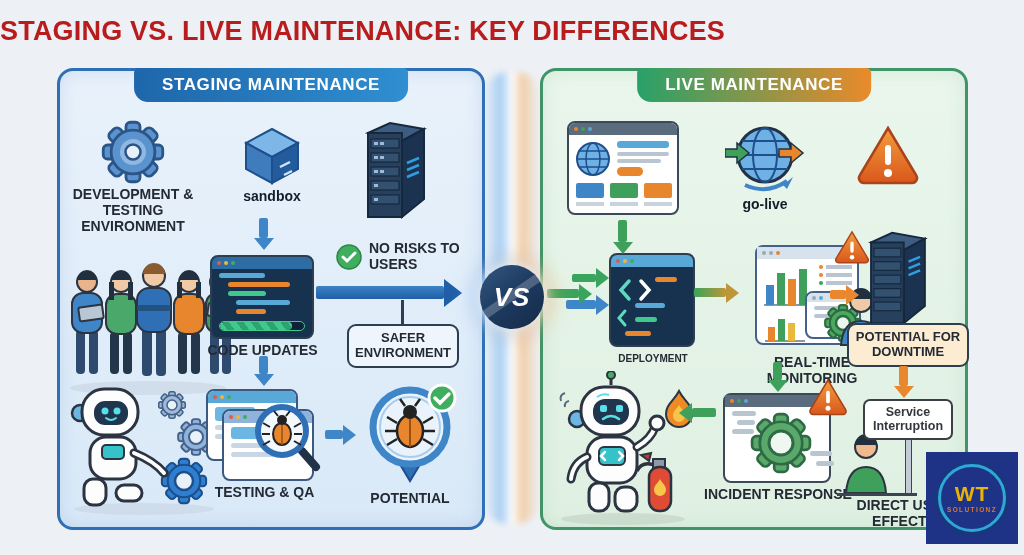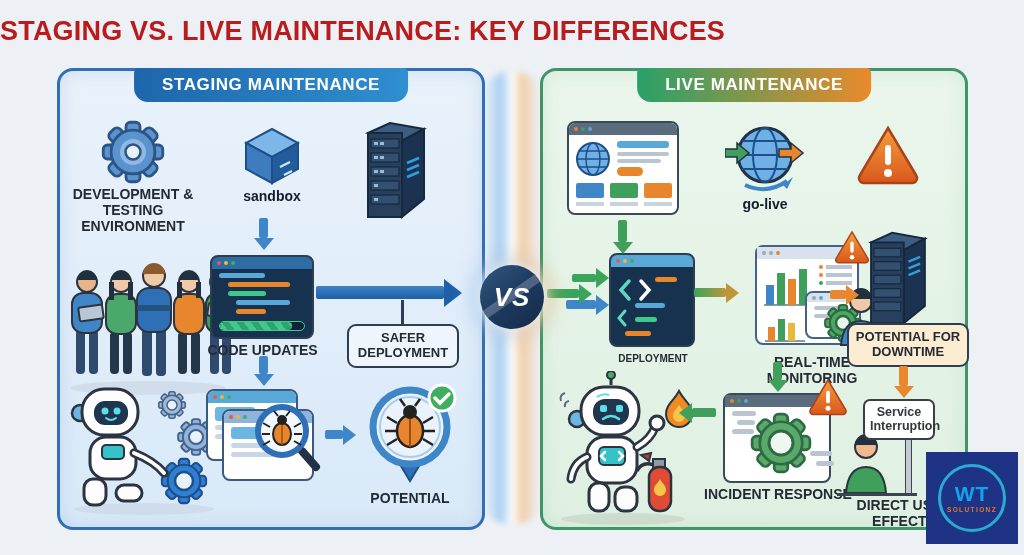--- a/index.html
+++ b/index.html
@@ -79,21 +79,21 @@
           font-weight:700; font-size:12.5px; color:#33383f; text-align:center; padding:4px 5px;
           line-height:1.15; z-index:3; }
   .pole { position:absolute; background:#c3ccd6; border:1.5px solid #3a4550; z-index:2; }
   .ground { position:absolute; background:#3a4550; height:2.5px; z-index:2; }
 
   .logo { position:absolute; left:926px; top:452px; width:92px; height:92px; background:#1e3286;
           z-index:6; display:flex; align-items:center; justify-content:center; }
   .logo .ring { width:68px; height:68px; border-radius:50%; border:3px solid #2fa7d9;
           box-shadow:0 0 0 2.5px #163a78; display:flex; flex-direction:column;
           align-items:center; justify-content:center; }
-  .logo .wt  { color:#0ea5e9; font-weight:800; font-size:21px; letter-spacing:1px; line-height:1; }
+  .logo .wt  { color:#eab308; font-weight:800; font-size:21px; letter-spacing:1px; line-height:1; }
   .logo .sub { color:#e07828; font-weight:700; font-size:6.5px; letter-spacing:1.4px; margin-top:2px; }
 
   svg { display:block; }
   .abs { position:absolute; }
 </style>
 </head>
 <body>
 
 <svg width="0" height="0" style="position:absolute" aria-hidden="true">
   <defs>
@@ -149,20 +149,27 @@
         <rect x="24" y="37" width="4" height="3"></rect>
       <rect x="18" y="51" width="4" height="3"></rect>
         <rect x="24" y="51" width="4" height="3"></rect>
       <rect x="18" y="65" width="4" height="3"></rect>
         <rect x="18" y="79" width="4" height="3"></rect>
       </g>
     <g stroke="#2f9fe0" stroke-width="2.5">
         <path d="M51 44 l12 -5 M51 51 l12 -5 M51 58 l12 -5"></path>
       </g>
   </svg>
+  <div class="abs" style="left:276px; top:170px; display:flex; gap:7px; align-items:center;">
+    <svg width="26" height="26" viewBox="0 0 26 26">
+      <circle cx="13" cy="13" r="12" fill="#3fae5e" stroke="#2e8547" stroke-width="1.5"></circle>
+      <path d="M7 13 l4 4 l8 -8" stroke="#fff" stroke-width="3" fill="none" stroke-linecap="round"></path>
+    </svg>
+    <div class="label" style="position:static; width:92px; text-align:left; font-size:14px;">NO RISKS TO USERS</div>
+  </div>
 
   <svg class="abs" style="left:2px; top:175px;" width="172" height="150" viewBox="0 0 172 150">
     <ellipse cx="86" cy="142" rx="78" ry="7" fill="#c9d6e4" opacity=".65"></ellipse>
 
     <rect x="14" y="84" width="9" height="44" rx="4" fill="#2e4a6e"></rect>
       <rect x="27" y="84" width="9" height="44" rx="4" fill="#2e4a6e"></rect>
     <rect x="10" y="47" width="30" height="40" rx="11" fill="#3f86c8" stroke="#2b3440" stroke-width="2"></rect>
     <circle cx="25" cy="36" r="10" fill="#e9b48c" stroke="#2b3440" stroke-width="2"></circle>
     <path d="M15 34 a10 10 0 0 1 20 0 z" fill="#20303f"></path>
     <rect x="17" y="60" width="24" height="14" rx="2" fill="#b9c6d4" stroke="#2b3440" stroke-width="2" transform="rotate(-8 29 67)"></rect>
@@ -271,20 +278,21 @@
       <circle cx="30" cy="30" r="24" fill="#f3f8fd" stroke="#2f6fb5" stroke-width="6"></circle>
       <g stroke="#222" stroke-width="2">
           <path d="M18 26 l-7 -4 M18 33 h-8 M18 40 l-7 4 M42 26 l7 -4 M42 33 h8 M42 40 l7 4"></path>
         </g>
       <ellipse cx="30" cy="33" rx="9" ry="11" fill="#e8862e" stroke="#222" stroke-width="2"></ellipse>
       <path d="M30 22 v22" stroke="#9c4e12" stroke-width="1.5"></path>
       <circle cx="30" cy="19" r="5" fill="#222"></circle>
       <path d="M26 15 l-4 -5 M34 15 l4 -5" stroke="#222" stroke-width="2"></path>
     </svg>
   </div>
+  <div class="label" style="left:132px; top:414px; width:145px; font-size:14px;">TESTING &amp; QA</div>
 
   <svg class="abs" style="left:300px; top:310px;" width="100" height="110" viewBox="0 0 100 110">
     <polygon points="38,80 62,80 50,100" fill="#2f6fb5" stroke="#1d4f8c" stroke-width="2"></polygon>
     <circle cx="50" cy="46" r="37" fill="#eaf3fc" stroke="#3f86c8" stroke-width="7"></circle>
     <circle cx="50" cy="46" r="30" fill="none" stroke="#a8cdec" stroke-width="2"></circle>
     <g stroke="#222" stroke-width="2.5">
         <path d="M37 42 l-10 -6 M37 50 h-12 M37 58 l-10 6 M63 42 l10 -6 M63 50 h12 M63 58 l10 6"></path>
       </g>
     <ellipse cx="50" cy="50" rx="13" ry="16" fill="#e8862e" stroke="#222" stroke-width="2.5"></ellipse>
     <path d="M50 34 v32" stroke="#9c4e12" stroke-width="2"></path>
@@ -492,39 +500,39 @@
     <div class="cl abs" style="left:84px; top:62px; width:18px; background:#b9c6d2;"></div>
     <svg class="abs" style="left:82px; top:-18px;" width="42" height="40" viewBox="0 0 66 64">
       <path d="M33 5 L61 52 a5 5 0 0 1 -4.5 8 H9.5 A5 5 0 0 1 5 52 Z" fill="url(#warng)" stroke="#a8431a" stroke-width="2.5"></path>
       <rect x="30" y="22" width="6" height="20" rx="3" fill="#fff"></rect>
         <circle cx="33" cy="50" r="4" fill="#fff"></circle>
     </svg>
   </div>
   <div class="label" style="left:150px; top:416px; width:170px; font-size:14px;">INCIDENT RESPONSE</div>
 
   <div class="pole" style="left:362px; top:366px; width:7px; height:58px;"></div>
-  <div class="sign" style="left:320px; top:328px; width:72px;">Service Interruption</div>
+  <div class="sign" style="left:320px; top:328px; width:90px;">Service Interruption</div>
   <svg class="abs" style="left:298px; top:362px;" width="50" height="62" viewBox="0 0 50 62">
     <circle cx="25" cy="14" r="11" fill="#f0b98e" stroke="#2b3440" stroke-width="2"></circle>
     <path d="M14 12 a11 11 0 0 1 22 0 z" fill="#20303f"></path>
     <path d="M5 60 q2 -26 20 -26 q18 0 20 26 z" fill="#3fa05c" stroke="#2b3440" stroke-width="2"></path>
   </svg>
   <div class="ground" style="left:294px; top:422px; width:80px;"></div>
   <div class="label" style="left:300px; top:427px; width:122px;">DIRECT USER EFFECTS</div>
 </div>
 
 <div class="divider"></div>
 <div class="vs">VS</div>
 
 <div class="arrow-down" style="--c:#3f86c8; left:259px; top:218px; height:20px;"></div>
 <div class="arrow-down" style="--c:#3f86c8; left:259px; top:356px; height:18px;"></div>
 <div class="arrow-right" style="--c:#3f86c8; left:325px; top:430px; width:18px;"></div>
 <div class="arrow-right bigA" style="--c:#1f5fa8; left:316px; top:286px; width:128px; z-index:4;"></div>
 <div class="connector" style="left:401px; top:300px; width:2.5px; height:26px;"></div>
-<div class="calloutbox bluebg" style="left:347px; top:324px; width:112px; height:44px;">SAFER DEPLOYMENT</div>
+<div class="calloutbox bluebg" style="left:347px; top:324px; width:112px; height:44px;">SAFER ENVIRONMENT</div>
 
 <div class="arrow-down" style="--c:#3fa05c; left:618px; top:220px; height:22px;"></div>
 <div class="arrow-right" style="--c:#3aa45c; left:547px; top:289px; width:32px; z-index:4;"></div>
 <div class="arrow-right" style="--c:#3aa45c; left:572px; top:274px; width:24px; height:8px;"></div>
 <div class="arrow-right" style="--c:#3f86c8; left:566px; top:300px; width:30px;"></div>
 <div class="arrow-right" style="--c:#bd9639; left:694px; top:288px; width:32px; background:linear-gradient(90deg,#3aa45c,#bd9639);"></div>
 <div class="arrow-right" style="--c:#e8872e; left:830px; top:290px; width:16px;"></div>
 <div class="arrow-down" style="--c:#3fa05c; left:773px; top:362px; height:18px;"></div>
 <div class="arrow-down" style="--c:#e8872e; left:899px; top:366px; height:20px;"></div>
 <div class="arrow-left" style="--c:#3fa05c; left:692px; top:408px; width:24px;"></div>

